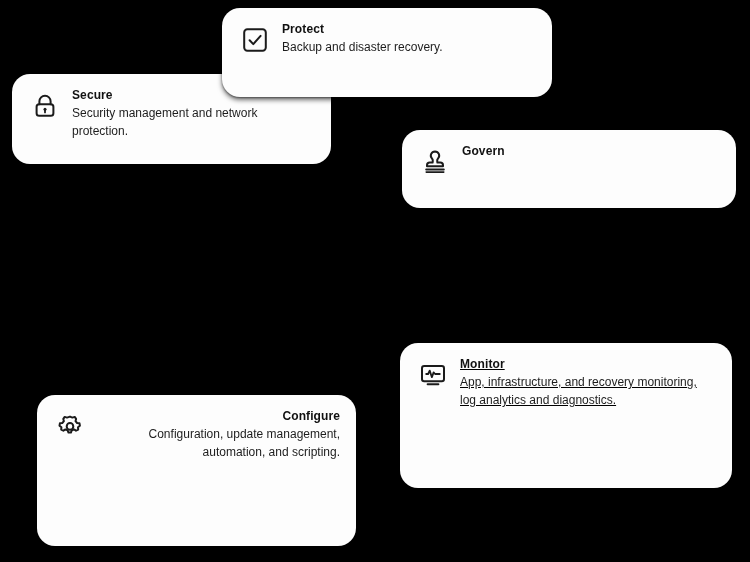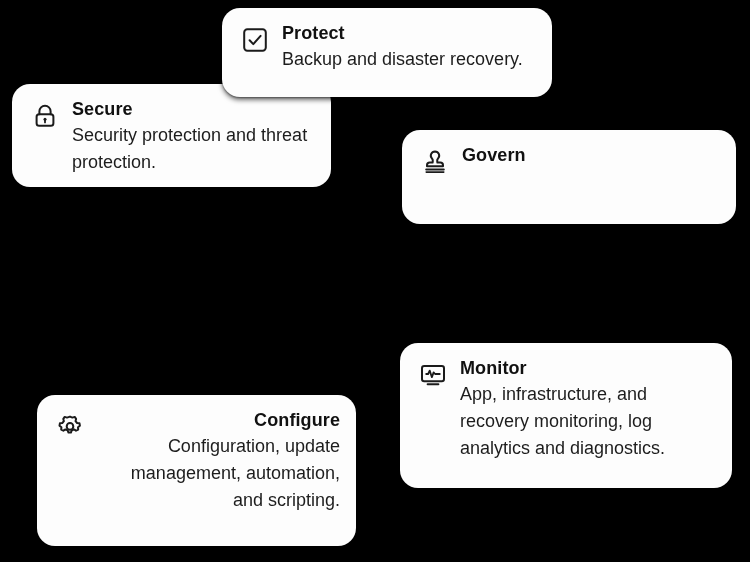--- a/index.html
+++ b/index.html
@@ -41,47 +41,47 @@
     color: #1b1b1b;
   }
   .card-icon svg {
     display: block;
   }
   .card-text {
     flex: 1 1 auto;
     min-width: 0;
   }
   .card-title {
-    font-size: 18px;
+    font-size: 12px;
     font-weight: bold;
     color: #111111;
     line-height: 1.25;
     letter-spacing: 0.1px;
     margin: 0 0 1px 0;
   }
   .card-desc {
-    font-size: 18px;
+    font-size: 12px;
     font-weight: normal;
     color: #1d1d1d;
     line-height: 1.5;
     margin: 0;
   }
 
   
   #card-protect   { left: 222px; top: 8px;   width: 330px; height: 89px; }
-  #card-secure    { left: 12px;  top: 84px;  width: 319px; height: 103px; }
-  #card-govern    { left: 402px; top: 130px; width: 334px; height: 94px; }
+  #card-secure    { left: 12px;  top: 74px;  width: 319px; height: 90px; }
+  #card-govern    { left: 402px; top: 130px; width: 334px; height: 78px; }
   #card-monitor   { left: 400px; top: 343px; width: 332px; height: 145px; }
   #card-configure { left: 37px;  top: 395px; width: 319px; height: 151px; text-align: right; }
 
   
   #card-protect   { z-index: 5; }
   #card-secure    { z-index: 4; }
   #card-govern    { z-index: 3; }
-  #card-monitor   { z-index: 3; }
+  #card-monitor   { z-index: 3; text-decoration: underline; }
   #card-configure { z-index: 4; }
 </style>
 </head>
 <body>
 
 <div id="stage">
 
   <div class="card" id="card-protect">
     <span class="card-icon">
       <svg width="28" height="28" viewBox="0 0 28 28" fill="none" aria-hidden="true">
@@ -99,21 +99,21 @@
     <span class="card-icon">
       <svg width="28" height="28" viewBox="0 0 28 28" fill="none" aria-hidden="true">
         <path d="M8.4 12.2 V9.3 a5.6 5.6 0 0 1 11.2 0 v2.9" stroke="currentColor" stroke-width="2" stroke-linecap="round"></path>
         <rect x="5.6" y="12.2" width="16.8" height="11.6" rx="2.6" stroke="currentColor" stroke-width="2"></rect>
         <circle cx="14" cy="17.2" r="1.5" fill="currentColor"></circle>
         <path d="M14 18.3 V20.4" stroke="currentColor" stroke-width="1.8" stroke-linecap="round"></path>
       </svg>
     </span>
     <div class="card-text">
       <p class="card-title">Secure</p>
-      <p class="card-desc">Security protection and threat protection.</p>
+      <p class="card-desc">Security management and network protection.</p>
     </div>
   </div>
 
   <div class="card" id="card-govern">
     <span class="card-icon">
       <svg width="28" height="28" viewBox="0 0 28 28" fill="none" aria-hidden="true">
         <path d="M14 3.4 a4.2 4.2 0 0 1 3.1 7.0 c-0.8 0.9 -1.0 1.6 -0.9 2.6 l0.2 1.5 h2.9 c1.5 0 2.7 1.2 2.7 2.7 v1.0 H6.0 v-1.0 c0 -1.5 1.2 -2.7 2.7 -2.7 h2.9 l0.2 -1.5 c0.1 -1.0 -0.1 -1.7 -0.9 -2.6 A4.2 4.2 0 0 1 14 3.4 Z" stroke="currentColor" stroke-width="2" stroke-linejoin="round"></path>
         <path d="M5.2 21.6 H22.8" stroke="currentColor" stroke-width="2" stroke-linecap="round"></path>
         <path d="M5.2 24.1 H22.8" stroke="currentColor" stroke-width="1.6" stroke-linecap="round"></path>
       </svg>

